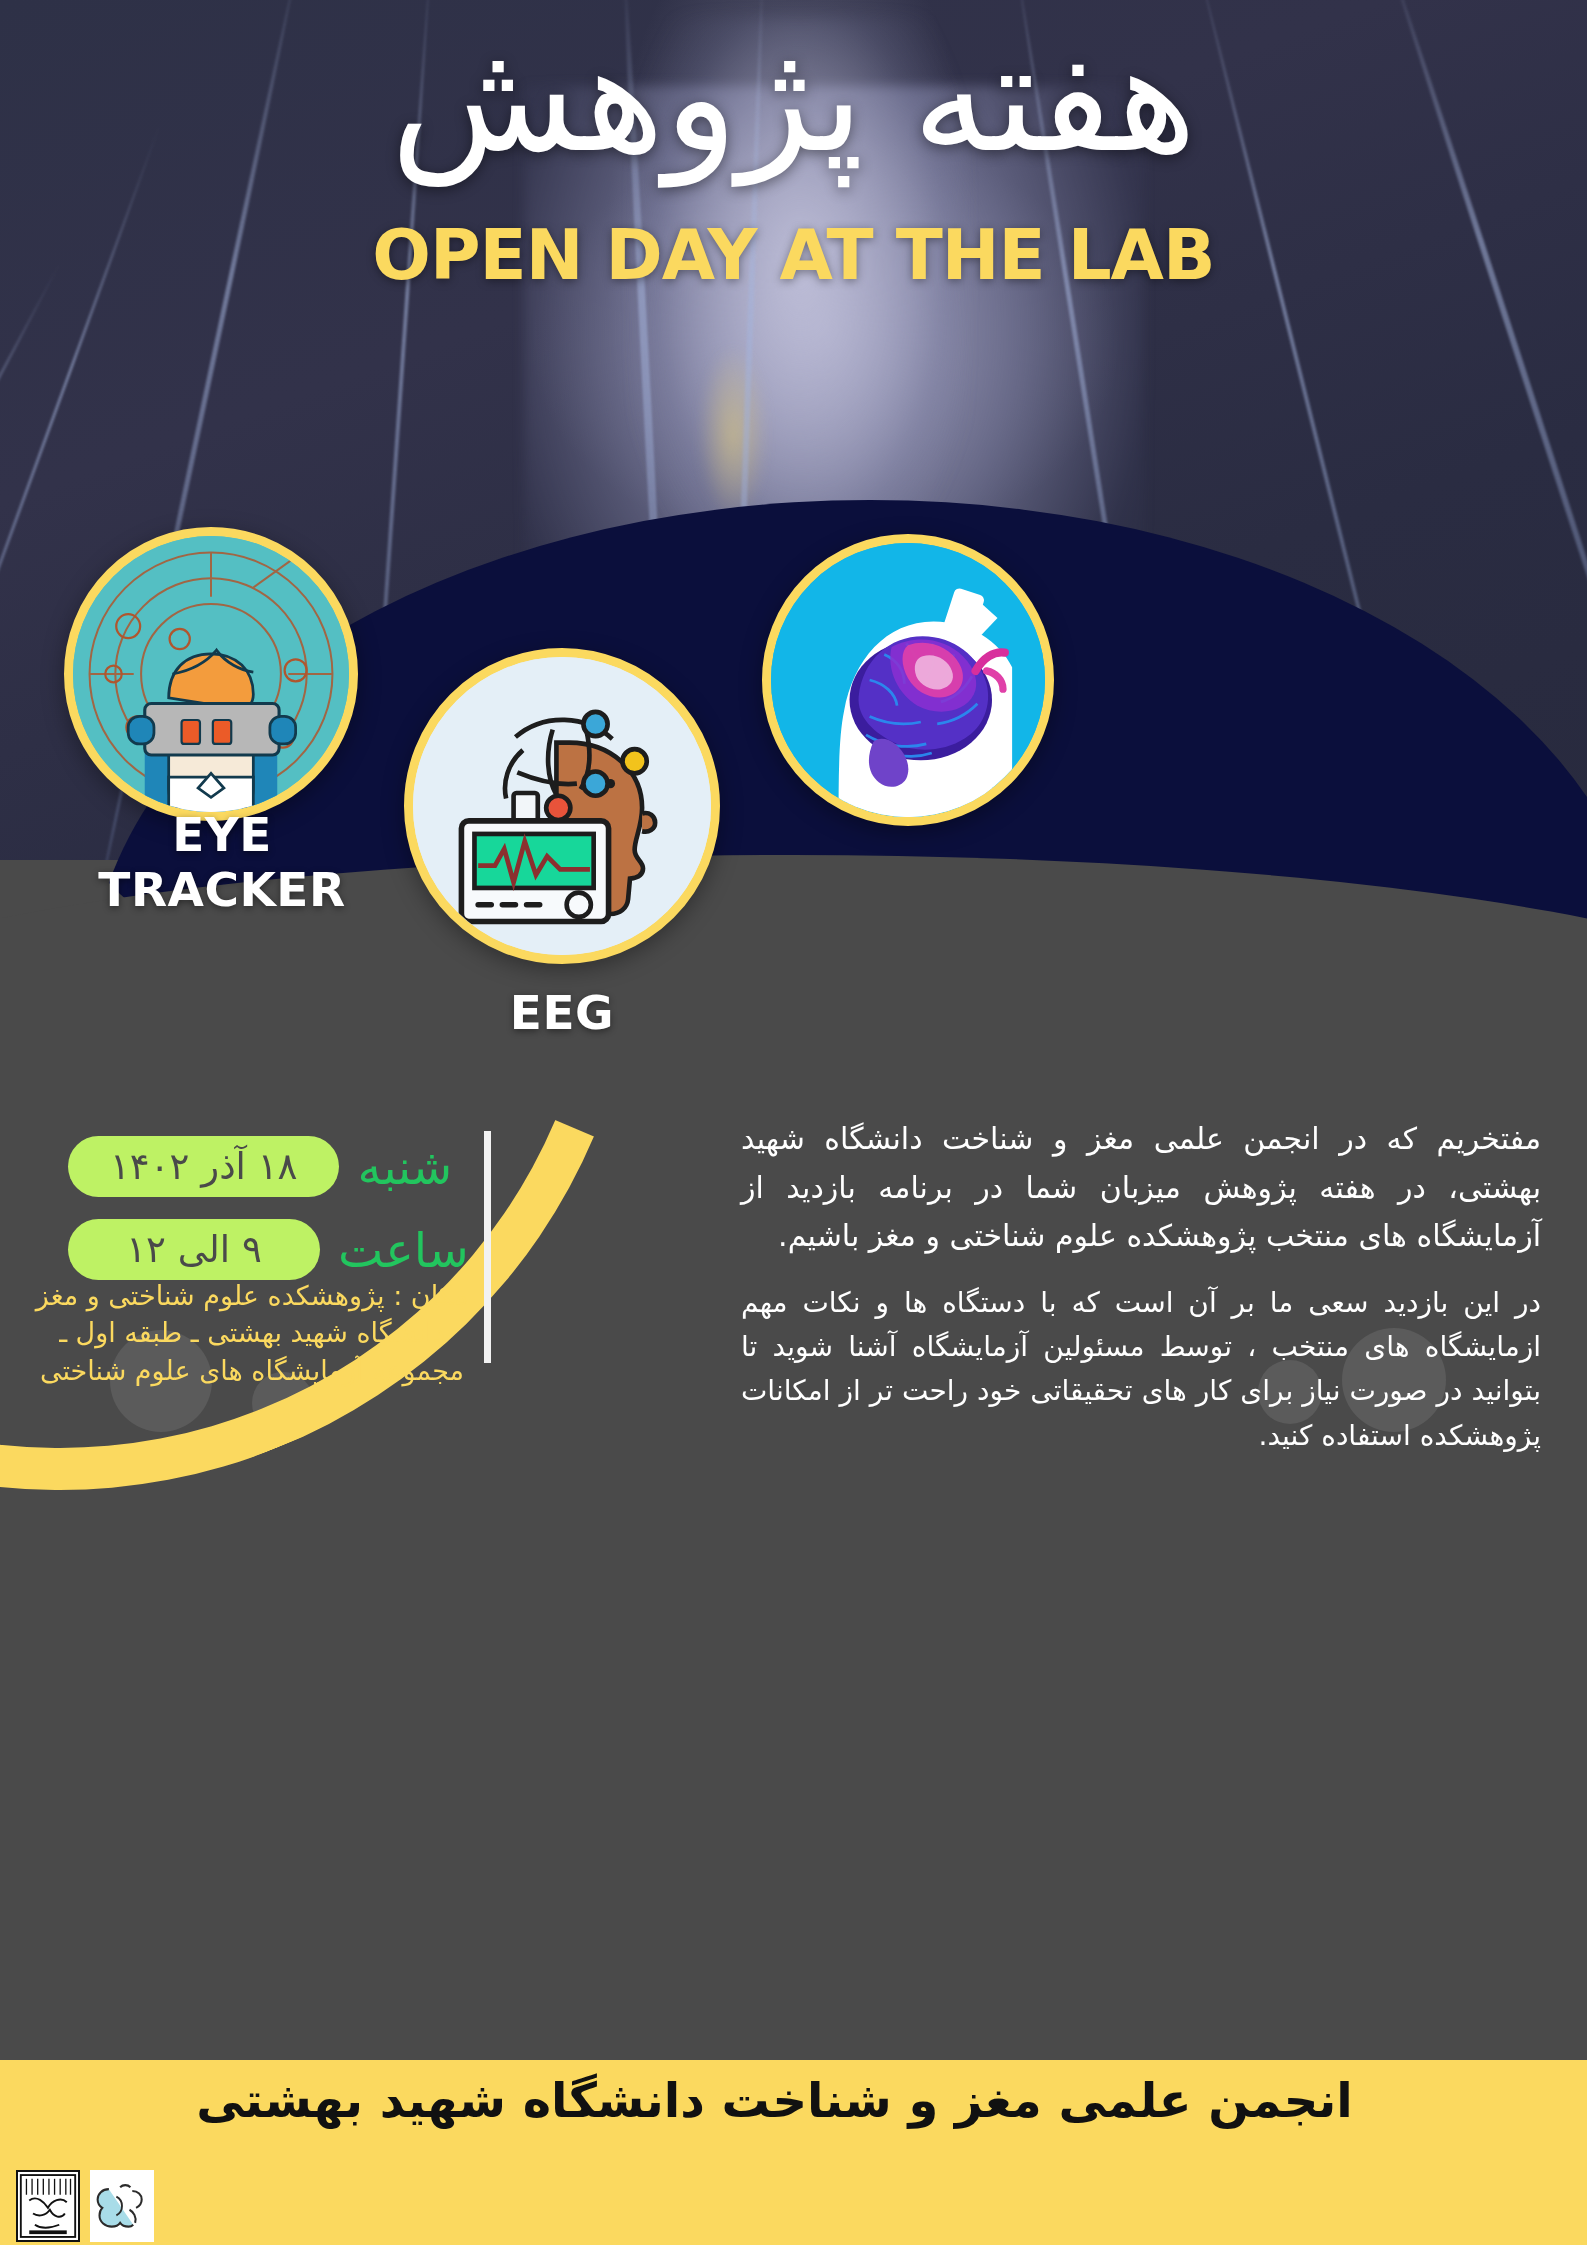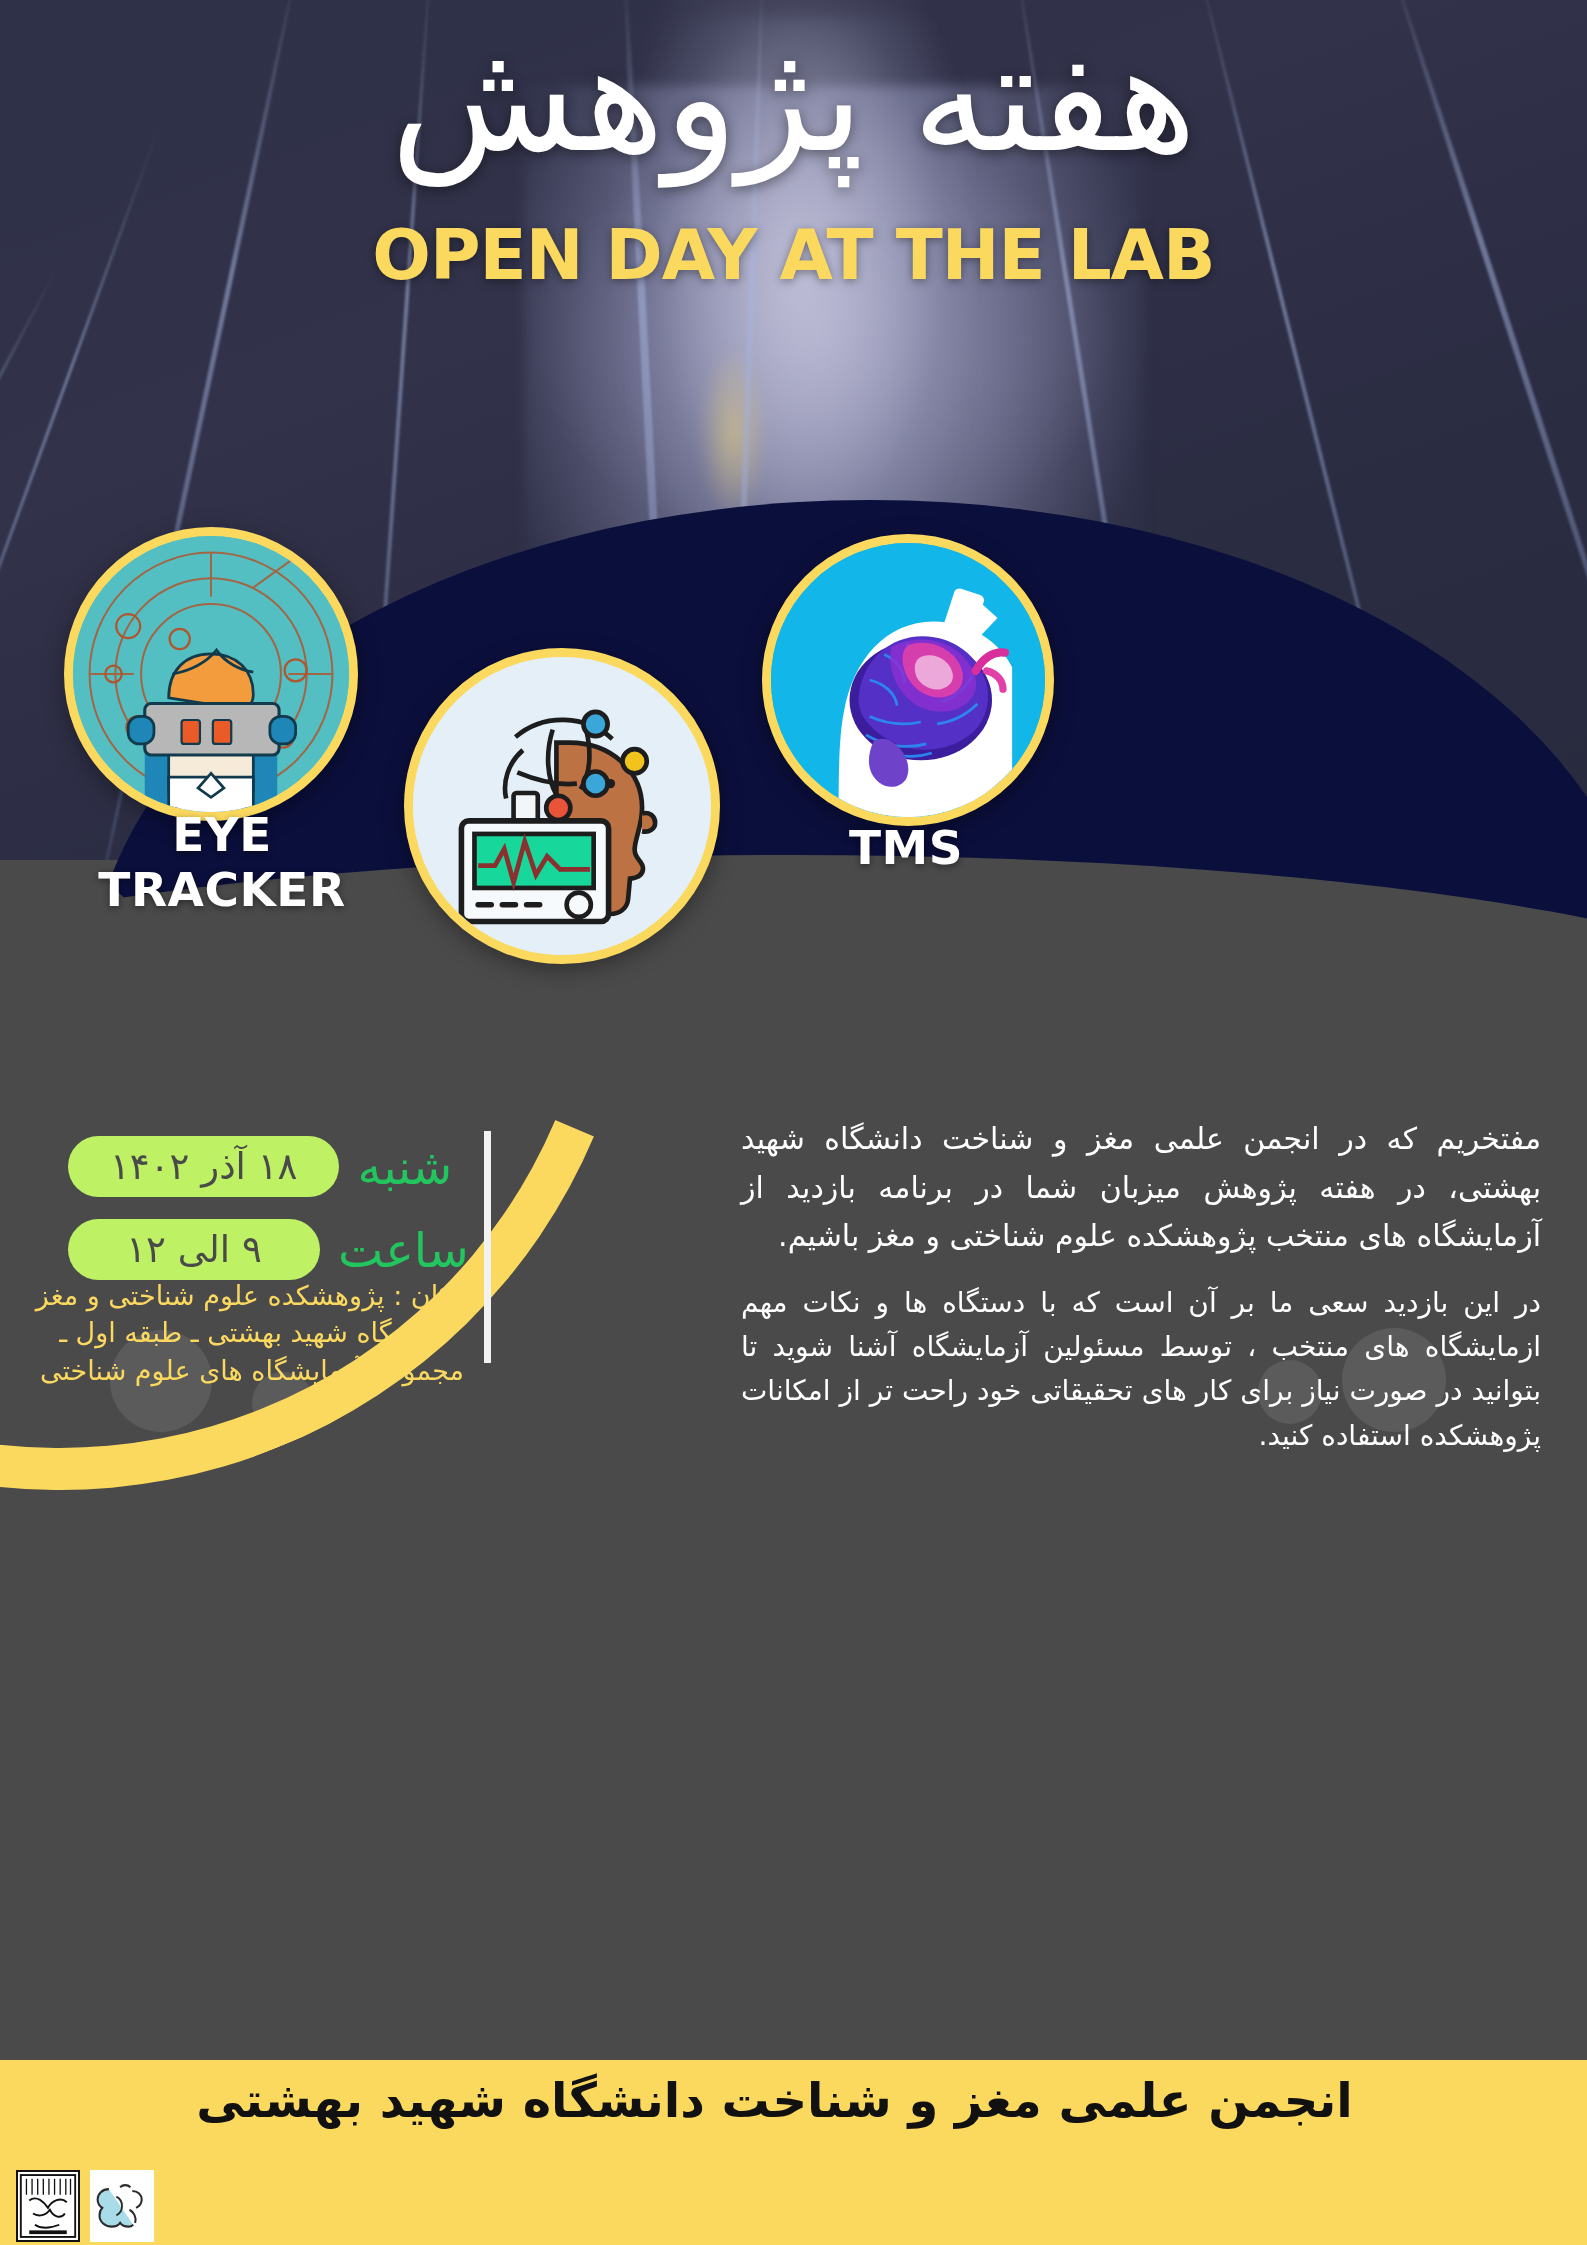--- a/index.html
+++ b/index.html
@@ -311,20 +311,21 @@
       <rect x="66" y="190" width="128" height="58" fill="#17d79a" stroke="#1d1d1d" stroke-width="5"></rect>
       <polyline points="70,224 88,224 98,206 108,242 120,198 132,234 144,214 158,228 190,228" fill="none" stroke="#8c2f2f" stroke-width="5"></polyline>
       <g stroke="#1d1d1d" stroke-width="6" stroke-linecap="round">
         <line x1="70" y1="266" x2="84" y2="266"></line>
         <line x1="96" y1="266" x2="110" y2="266"></line>
         <line x1="122" y1="266" x2="136" y2="266"></line>
       </g>
       <circle cx="178" cy="266" r="13" fill="#f7fafc" stroke="#1d1d1d" stroke-width="5"></circle>
     </svg>
   </div>
+  <div id="label-eeg" class="badge-label">EEG</div>
 
   <div id="badge-tms" class="badge">
     <svg viewBox="0 0 300 300" width="100%" height="100%">
       <rect width="300" height="300" fill="#12b6e8"></rect>
       <path d="M74 300c0-40 0-88 6-116C90 128 126 86 178 86c40 0 72 22 86 50v164z" fill="#ffffff"></path>
       <path d="M242 300V150c-14-26-42-42-72-42-44 0-72 32-80 72-6 28-6 78-6 120z" fill="#ffffff"></path>
       <path d="M252 114l36-40 20 18-38 40z" fill="#ffffff" transform="translate(-60,-10)"></path>
       <rect x="192" y="52" width="34" height="62" rx="6" fill="#ffffff" transform="rotate(18 209 83)"></rect>
       <rect x="206" y="100" width="18" height="34" rx="5" fill="#ffffff" transform="rotate(18 215 117)"></rect>
       <g>
@@ -344,21 +345,20 @@
         </g>
         <path d="M132 114c26-14 58-10 78 10 14 14 18 30 12 42-10 20-40 24-62 12-20-12-34-38-28-64z" fill="#8b2fd1" opacity=".85"></path>
         <path d="M150 112c22-8 46 2 56 20 8 14 4 28-8 34-16 8-38 0-48-18-8-14-8-30 0-36z" fill="#e040a8" opacity=".9"></path>
         <path d="M166 124c14-4 28 4 32 16 4 10-2 18-12 20-12 2-26-6-28-18-2-10 2-16 8-18z" fill="#ffffff" opacity=".55"></path>
         <path d="M112 218c-8 18-6 34 6 44 10 8 24 6 30-4 6-12 0-28-12-38-8-6-18-8-24-2z" fill="#6f43c9"></path>
         <path d="M236 140c10 2 18 10 18 20" fill="none" stroke="#e040a8" stroke-width="8" stroke-linecap="round"></path>
       </g>
       <path d="M224 140c8-14 20-22 32-20" fill="none" stroke="#d82f9c" stroke-width="9" stroke-linecap="round"></path>
     </svg>
   </div>
-  <div id="label-tms" class="badge-label">TMS</div>
 
   <div id="divider"></div>
 
   <div id="row-day" class="info-row">
     <span class="info-key">شنبه</span>
     <span class="pill">۱۸ آذر ۱۴۰۲</span>
   </div>
   <div id="row-time" class="info-row">
     <span class="info-key">ساعت</span>
     <span class="pill">۹ الی ۱۲</span>

